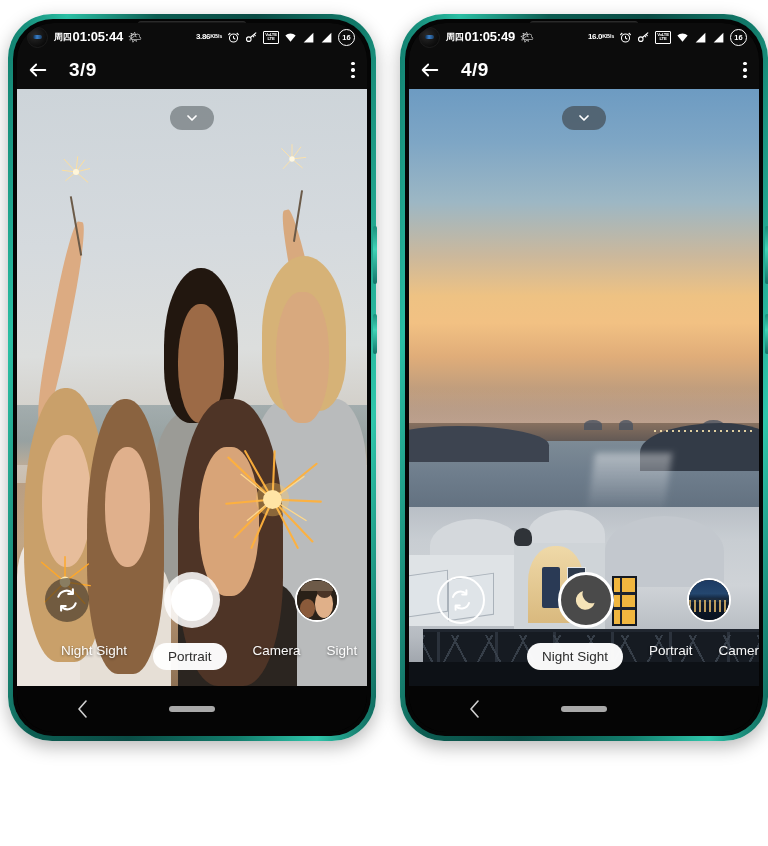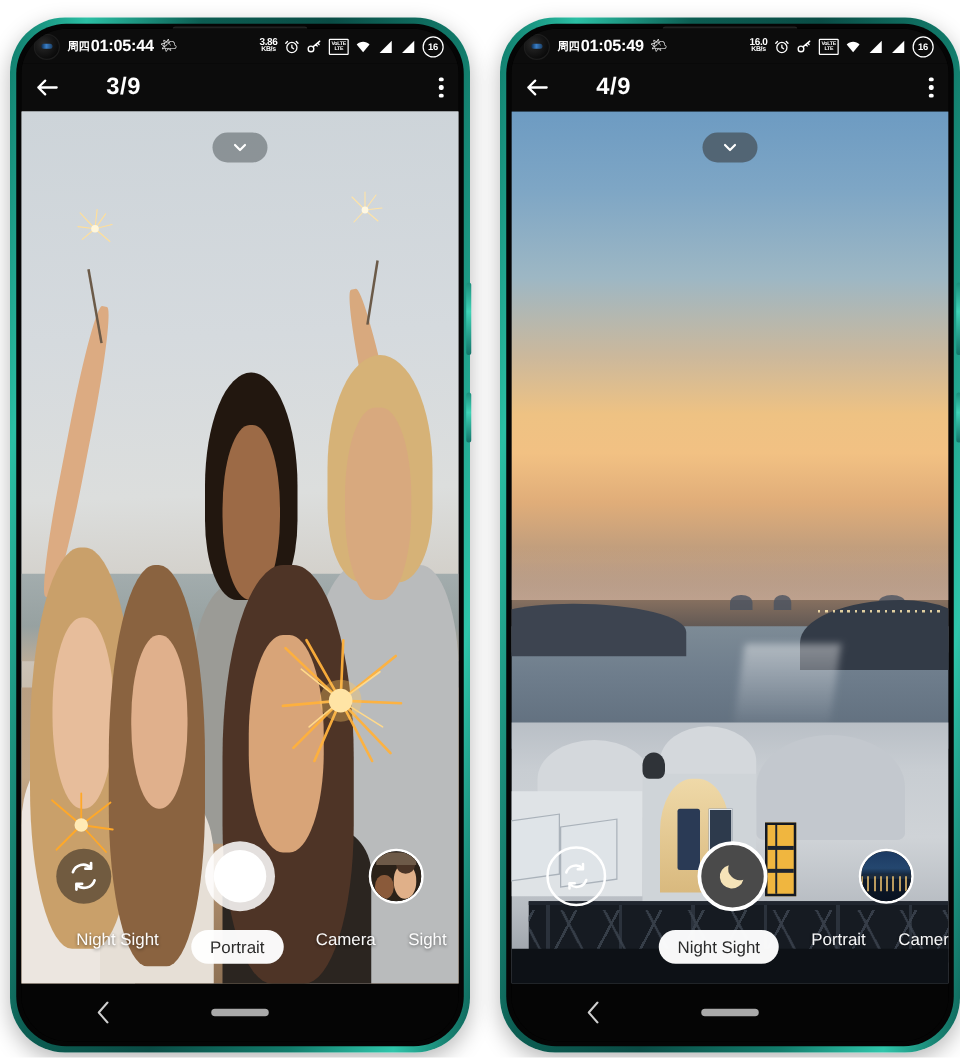--- a/index.html
+++ b/index.html
@@ -8,21 +8,21 @@
     background:#ffffff;
     font-family:"Liberation Sans", sans-serif;
     overflow:hidden;
     position:relative;
   }
   .stage{position:absolute;inset:0;}
 
   
   .phone{
     position:absolute;
-    width:368px;height:828px;
+    width:368px;height:727px;
     border-radius:44px;
     background:linear-gradient(100deg,#0f7a6a 0%,#2bbfa4 12%,#0c5d52 30%,#0a4c45 50%,#127d6c 72%,#2fc6ab 88%,#0d6257 100%);
     padding:5px;
     box-sizing:border-box;
     box-shadow:0 6px 18px rgba(0,0,0,.28);
   }
   .phone.left{left:8px;top:14px;}
   .phone.right{left:400px;top:14px;}
 
   .bezel{
@@ -76,21 +76,21 @@
   }
   .sb-time{
     font-size:13px;font-weight:600;letter-spacing:-.2px;
     white-space:nowrap;display:flex;align-items:baseline;gap:1px;
   }
   .sb-day{font-size:9px;font-weight:600;transform:translateY(-1px);}
   .sb-weather{margin-left:5px;font-size:11px;line-height:1;}
   .sb-spacer{flex:1;}
   .sb-right{display:flex;align-items:center;gap:5px;}
   .netspeed{
-    display:flex;flex-direction:column;align-items:center;
+    display:flex;flex-direction:row;align-items:center;
     line-height:1;transform:translateY(0px);
   }
   .netspeed .v{font-size:8px;font-weight:700;letter-spacing:-.3px;}
   .netspeed .u{font-size:5.5px;font-weight:700;letter-spacing:-.2px;}
   .ic{width:13px;height:13px;display:block;}
   .volte{
     width:14px;height:11px;border:1.2px solid #fff;border-radius:1px;
     display:flex;flex-direction:column;justify-content:center;align-items:center;
     font-size:4.2px;font-weight:700;line-height:1.05;letter-spacing:-.2px;
   }
@@ -101,21 +101,21 @@
   }
 
   
   .appbar{
     height:38px;background:#0c0c0c;color:#fff;
     display:flex;align-items:center;padding:0 12px 0 10px;
     box-sizing:border-box;
   }
   .back-arrow{width:22px;height:22px;flex:none;}
   .appbar-title{
-    font-size:19px;font-weight:600;margin-left:36px;letter-spacing:.5px;
+    font-size:19px;font-weight:600;margin-left:20px;letter-spacing:.5px;
   }
   .appbar-sp{flex:1;}
   .kebab{
     width:4px;display:flex;flex-direction:column;gap:3px;align-items:center;
   }
   .kebab i{width:3.5px;height:3.5px;border-radius:50%;background:#fff;display:block;}
 
   
   .viewfinder{
     position:relative;flex:1;overflow:hidden;background:#000;

